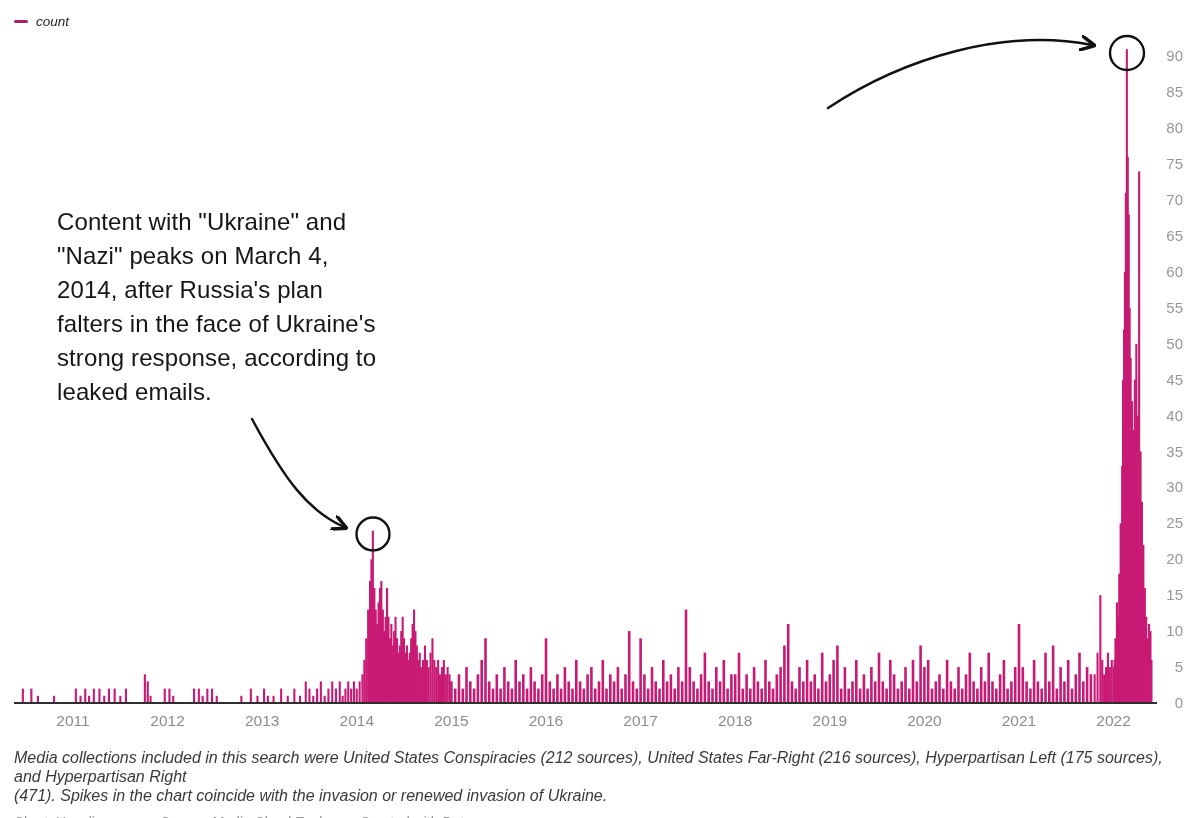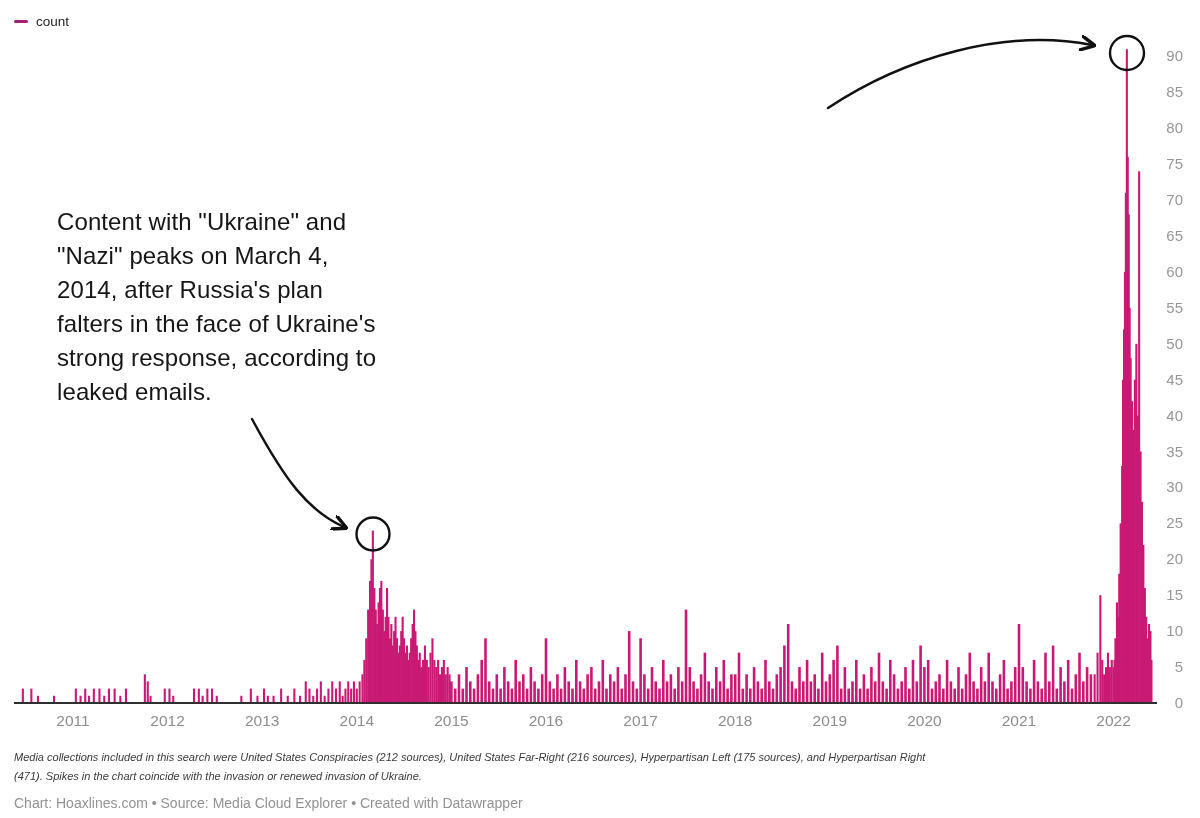--- a/index.html
+++ b/index.html
@@ -1,28 +1,28 @@
 <!DOCTYPE html>
 <html><head>
 <meta charset="utf-8">
 <style>
   html,body{margin:0;padding:0;background:#ffffff;}
   body{font-family:"Liberation Sans", sans-serif;}
   #page{position:relative;width:1200px;height:818px;background:#fff;overflow:hidden;}
   #legend{position:absolute;left:14px;top:14px;display:flex;align-items:center;gap:8px;}
   #legend .swatch{width:14px;height:3px;border-radius:2px;}
-  #legend .label{font-size:13.5px;color:#1d1d1d;}
+  #legend .label{font-size:13.5px;color:#1d1d1d;font-style:italic;}
   .annotation{position:absolute;font-size:24px;line-height:34px;color:#161616;white-space:pre-line;letter-spacing:0.1px;}
   #annot-left{left:57px;top:205px;width:400px;}
   #annot-right{left:545px;top:112px;width:405px;}
   #plot{position:absolute;left:0;top:0;}
   .xtick{font-size:15.5px;fill:#8d8d8d;}
   .ytick{font-size:15px;fill:#979797;}
   #footer{position:absolute;left:14px;top:748px;width:1165px;}
-  #footnote{font-size:11px;line-height:19px;color:#3a3a3a;font-style:italic;white-space:pre-line;}
+  #footnote{font-size:16px;line-height:19px;color:#3a3a3a;font-style:italic;white-space:pre-line;}
   #byline{margin-top:9px;font-size:14px;color:#929292;}
 </style>
 </head>
 <body>
 
 <div id="page">
 
   <div id="legend">
     <span class="swatch" style="background: rgb(168, 33, 110);"></span>
     <span class="label">count</span>

